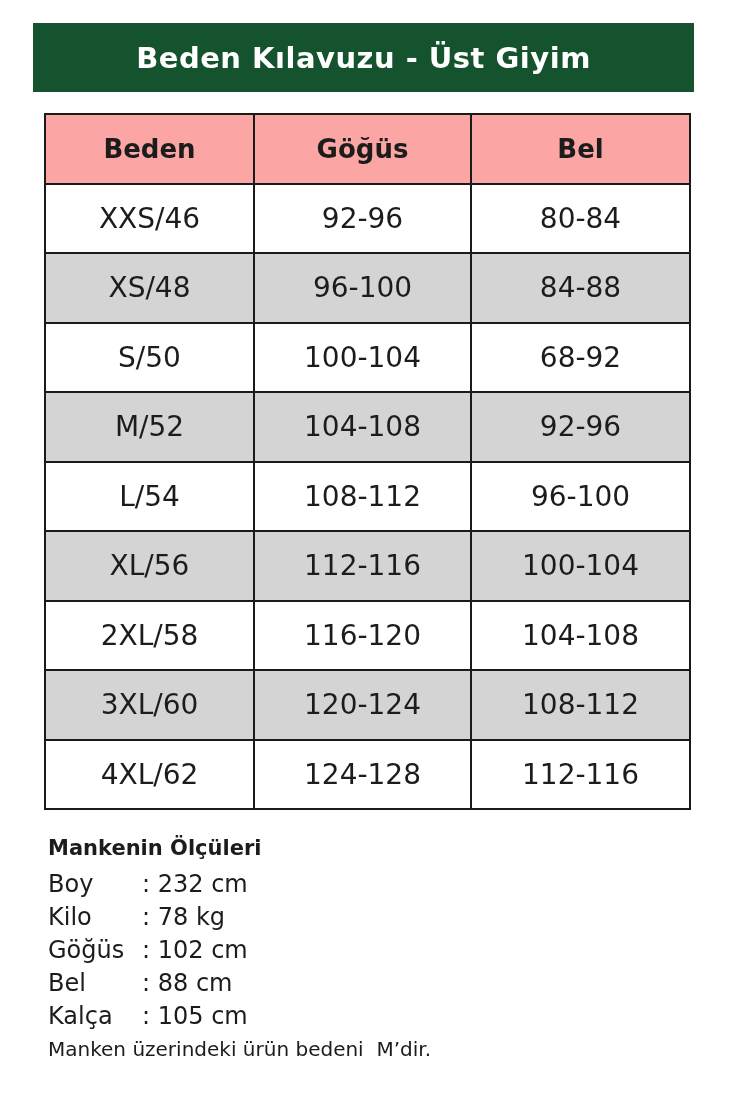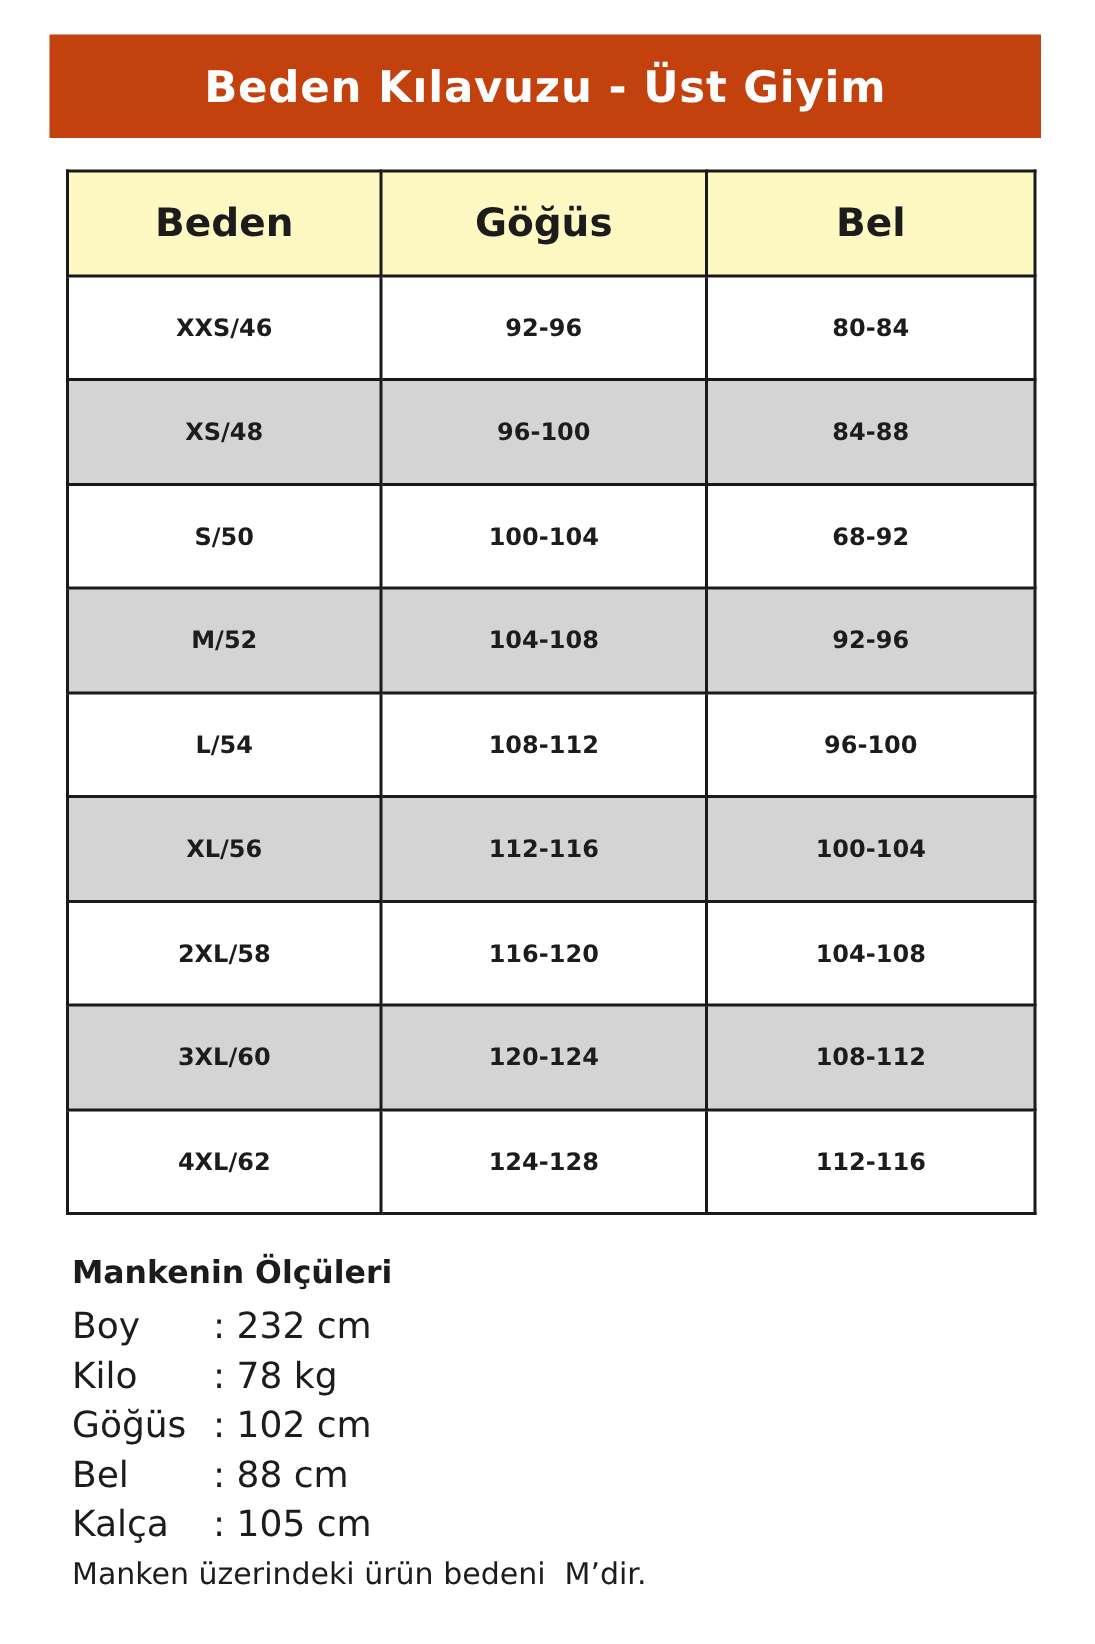--- a/index.html
+++ b/index.html
@@ -16,21 +16,21 @@
     background: #ffffff;
     overflow: hidden;
   }
   
   .title-bar {
     position: absolute;
     left: 33px;
     top: 23px;
     width: 661px;
     height: 69px;
-    background: #c2410c;
+    background: #14532d;
     color: #ffffff;
     display: flex;
     align-items: center;
     justify-content: center;
     font-size: 29px;
     font-weight: 700;
     letter-spacing: 0.5px;
   }
   
   table.size-table {
@@ -42,27 +42,27 @@
     table-layout: fixed;
   }
   .size-table th, .size-table td {
     border: 2px solid #1a1a1a;
     height: 67.5px;
     text-align: center;
     vertical-align: middle;
     padding: 0;
   }
   .size-table th {
-    background: #fef9c3;
+    background: #fca5a5;
     font-size: 26px;
     font-weight: 700;
   }
   .size-table td {
-    font-size: 16px;
-    font-weight: 700;
+    font-size: 28px;
+    font-weight: 400;
     background: #ffffff;
   }
   .size-table tbody tr:nth-child(even) td {
     background: #d4d4d4;
   }
   .size-table col.c1 { width: 209px; }
   .size-table col.c2 { width: 217px; }
   .size-table col.c3 { width: 219px; }
   
   .model-block {

